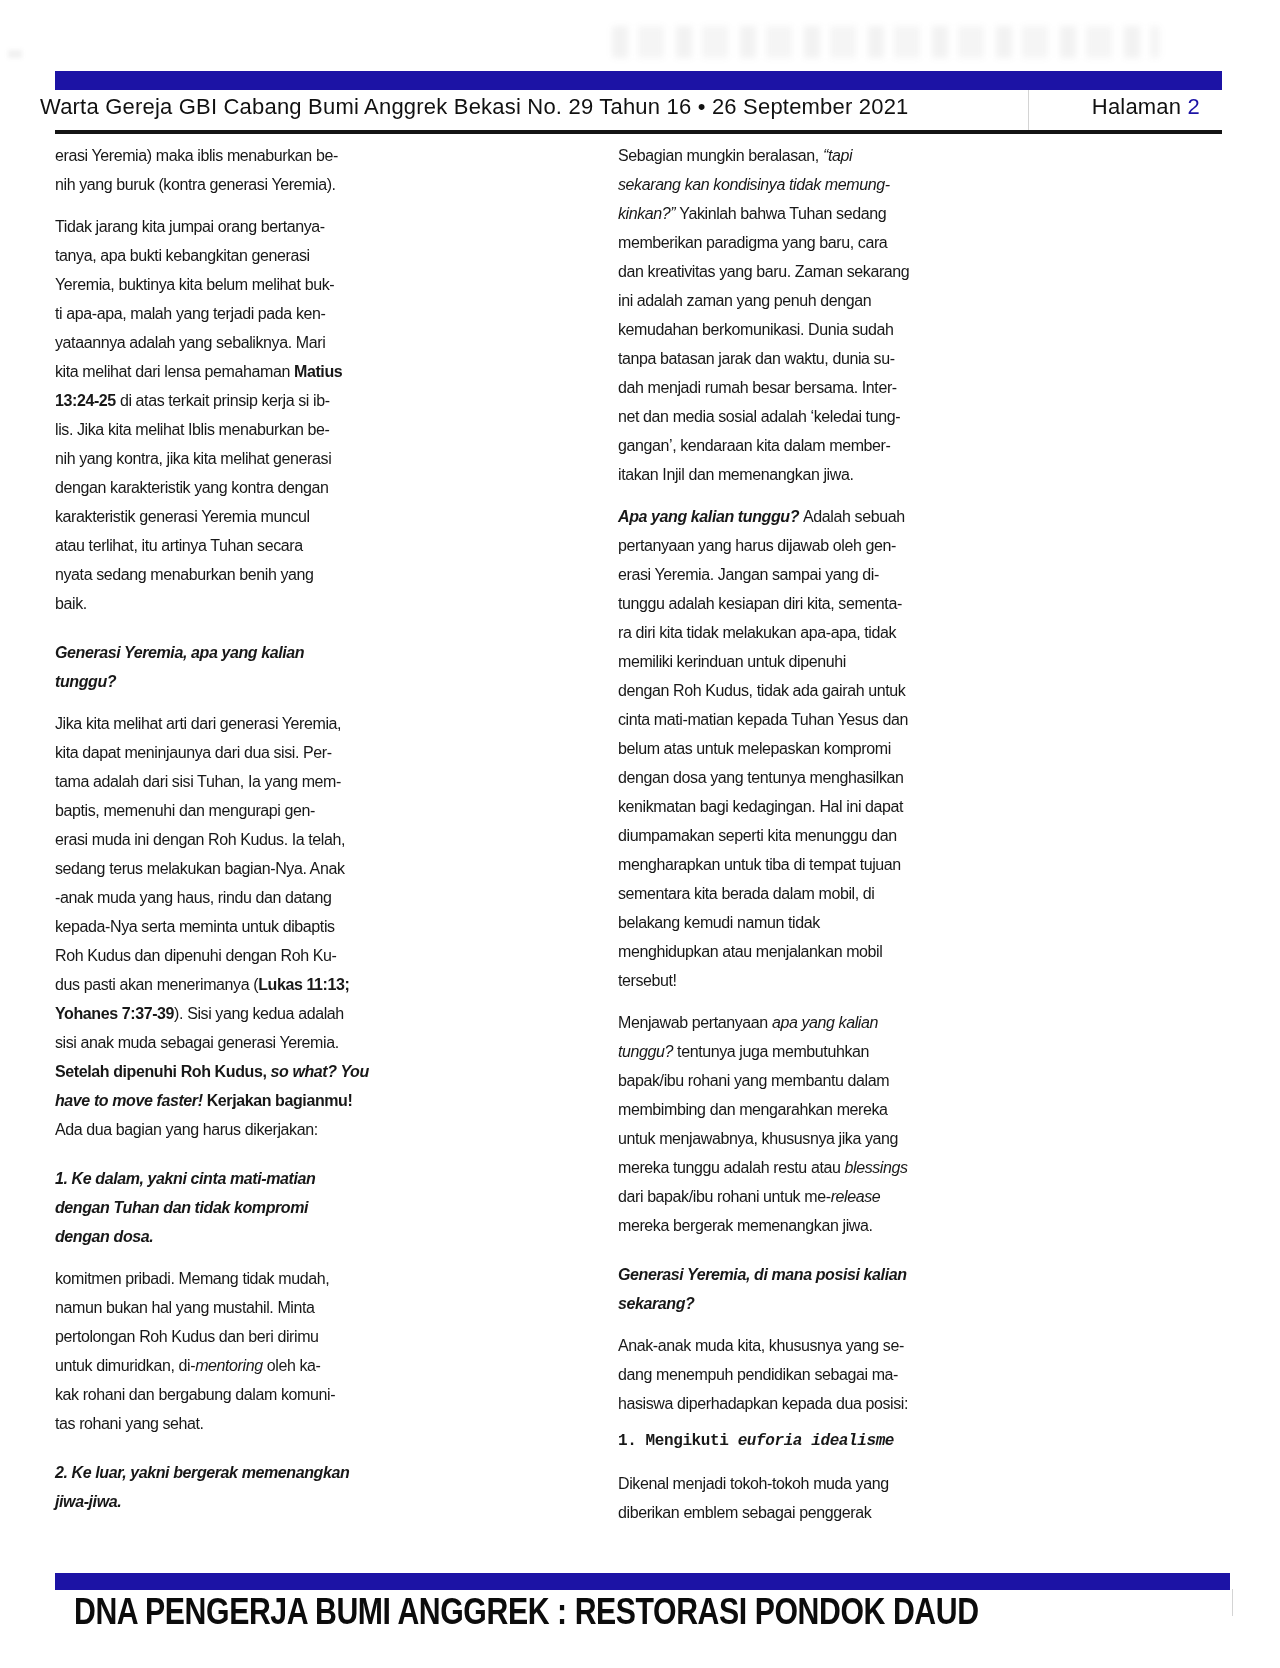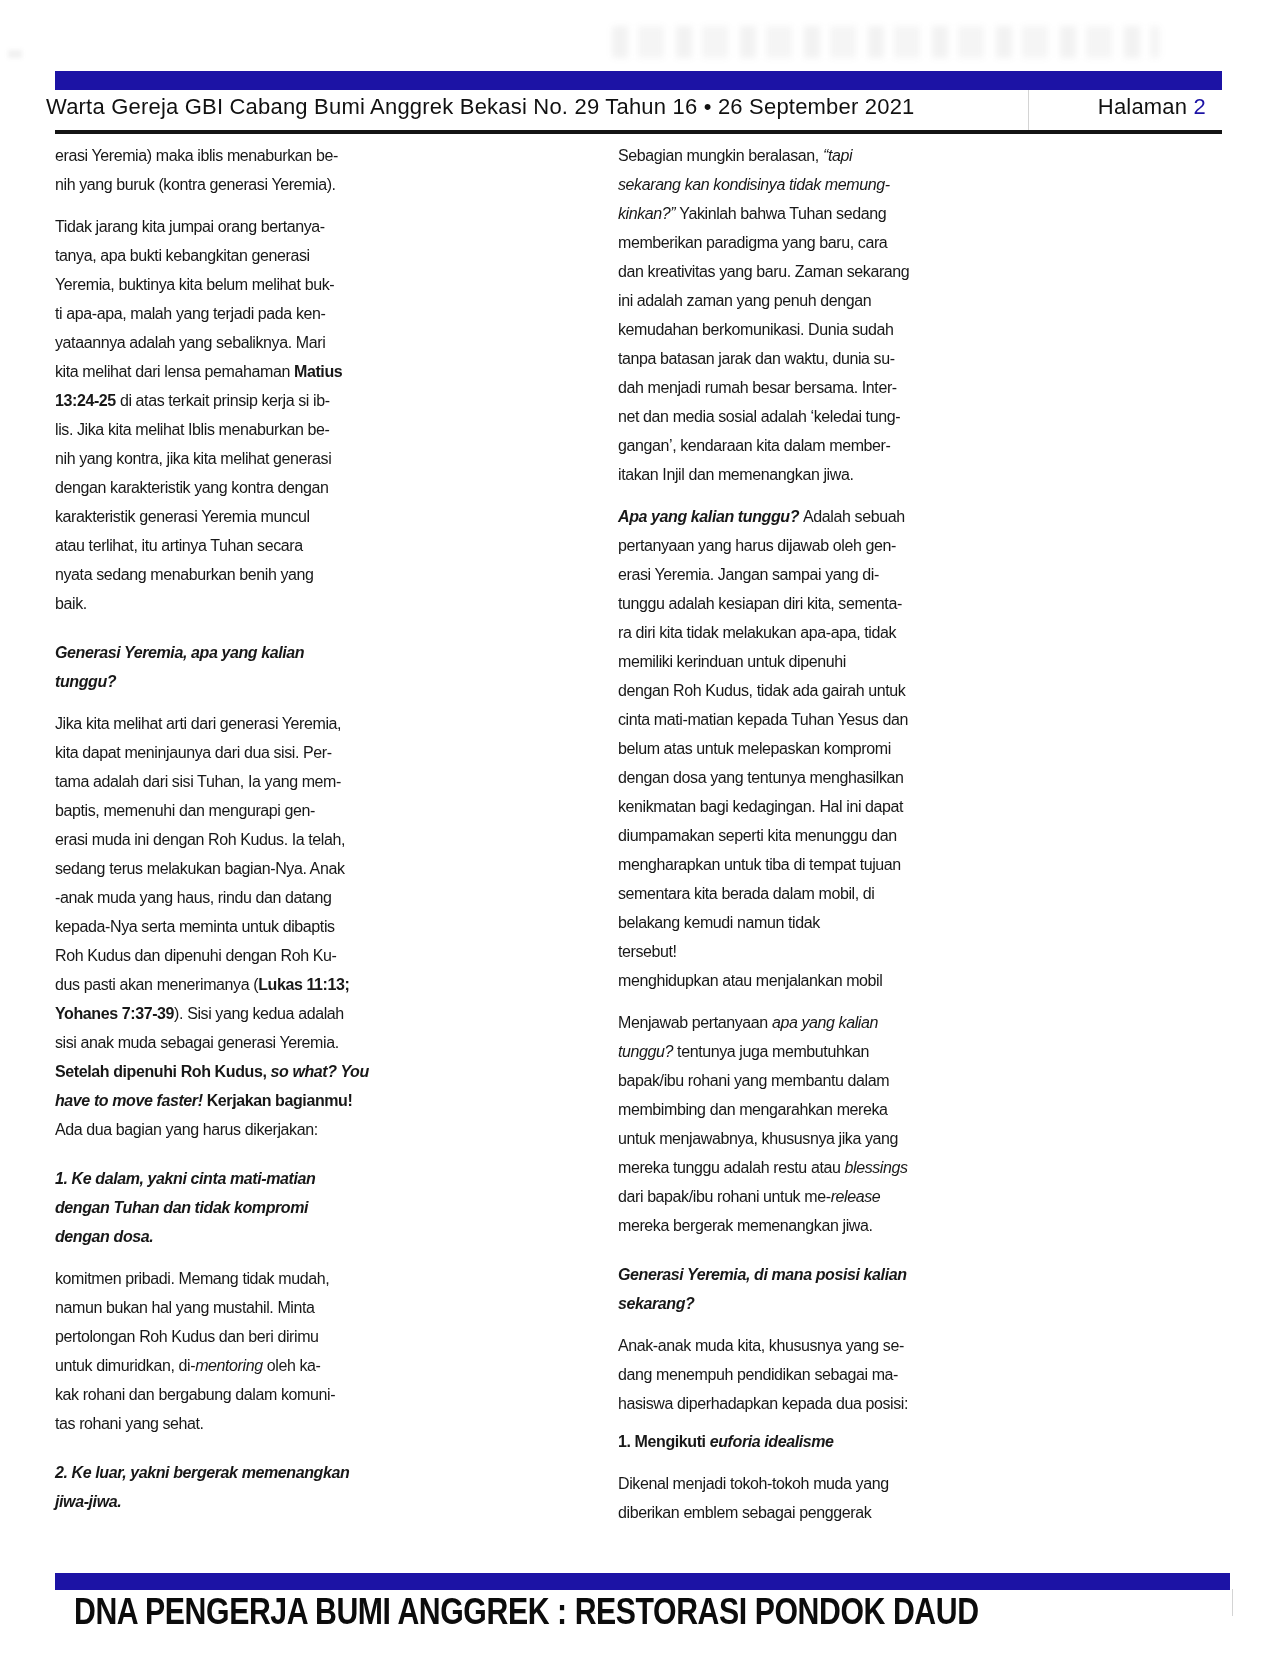--- a/index.html
+++ b/index.html
@@ -12,38 +12,38 @@
     position:absolute;left:612px;top:26px;width:548px;height:32px;
     background:
       repeating-linear-gradient(90deg, rgba(70,70,70,.07) 0 16px, rgba(0,0,0,0) 16px 26px,
         rgba(70,70,70,.055) 26px 52px, rgba(0,0,0,0) 52px 64px);
     filter:blur(3px);border-radius:4px;
   }
   .bleed2{position:absolute;left:8px;top:50px;width:14px;height:8px;background:rgba(80,80,80,.08);filter:blur(2px);}
   .bluebar{position:absolute;background:#1c13a5;}
   .topbar{left:55px;top:71px;width:1167px;height:19px;}
   .header-row{
-    position:absolute;left:46px;top:94px;width:1160px;display:flex;justify-content:space-between;
+    position:absolute;left:40px;top:94px;width:1160px;display:flex;justify-content:space-between;
     font-size:22px;letter-spacing:.2px;color:#111;
   }
   .header-rule{position:absolute;left:55px;top:130px;width:1167px;height:4px;background:#141414;}
   .vline{position:absolute;width:1px;background:#d4d4d4;}
   .hl1{left:1028px;top:90px;height:40px;}
   .hl2{left:1232px;top:1589px;height:27px;}
   .columns{
     position:absolute;left:55px;top:141px;width:1125px;
     display:grid;grid-template-columns:530px 550px;column-gap:33px;
     font-size:16px;line-height:29px;letter-spacing:-0.4px;
   }
   .line{white-space:pre;}
   .block + .block{margin-top:13px;}
   .block-h{font-weight:bold;font-style:italic;}
   .block + .block-h{margin-top:20px;}
   .block-sub{font-weight:bold;}
-  .block + .block-sub{margin-top:9px;}
+  .block + .block-sub{margin-top:9px;font-family:Liberation Mono, monospace;}
   .seg-n{}
   .seg-b{font-weight:bold;text-align:right;}
   .seg-i{font-style:italic;}
   .seg-bi{font-weight:bold;font-style:italic;text-align:center;}
   .footerbar{left:55px;top:1573px;width:1175px;height:17px;}
   .footer-text{
     position:absolute;left:74px;top:1591px;font-size:36px;font-weight:bold;color:#0c0c0c;
     letter-spacing:-.5px;transform:scaleX(.84);transform-origin:left center;white-space:pre;
   }
 </style>
@@ -148,22 +148,22 @@
         <div class="line"><span class="seg-n">memiliki kerinduan untuk dipenuhi</span></div>
         <div class="line"><span class="seg-n">dengan Roh Kudus, tidak ada gairah untuk</span></div>
         <div class="line"><span class="seg-n">cinta mati-matian kepada Tuhan Yesus dan</span></div>
         <div class="line"><span class="seg-n">belum atas untuk melepaskan kompromi</span></div>
         <div class="line"><span class="seg-n">dengan dosa yang tentunya menghasilkan</span></div>
         <div class="line"><span class="seg-n">kenikmatan bagi kedagingan. Hal ini dapat</span></div>
         <div class="line"><span class="seg-n">diumpamakan seperti kita menunggu dan</span></div>
         <div class="line"><span class="seg-n">mengharapkan untuk tiba di tempat tujuan</span></div>
         <div class="line"><span class="seg-n">sementara kita berada dalam mobil, di</span></div>
         <div class="line"><span class="seg-n">belakang kemudi namun tidak</span></div>
+        <div class="line"><span class="seg-n">menghidupkan atau menjalankan mobil</span></div>
         <div class="line"><span class="seg-n">tersebut!</span></div>
-        <div class="line"><span class="seg-n">menghidupkan atau menjalankan mobil</span></div>
       </div>
       <div class="block block-p">
         <div class="line"><span class="seg-n">Menjawab pertanyaan </span><span class="seg-i">apa yang kalian</span></div>
         <div class="line"><span class="seg-i">tunggu? </span><span class="seg-n">tentunya juga membutuhkan</span></div>
         <div class="line"><span class="seg-n">bapak/ibu rohani yang membantu dalam</span></div>
         <div class="line"><span class="seg-n">membimbing dan mengarahkan mereka</span></div>
         <div class="line"><span class="seg-n">untuk menjawabnya, khususnya jika yang</span></div>
         <div class="line"><span class="seg-n">mereka tunggu adalah restu atau </span><span class="seg-i">blessings</span></div>
         <div class="line"><span class="seg-n">dari bapak/ibu rohani untuk me-</span><span class="seg-i">release</span></div>
         <div class="line"><span class="seg-n">mereka bergerak memenangkan jiwa.</span></div>

